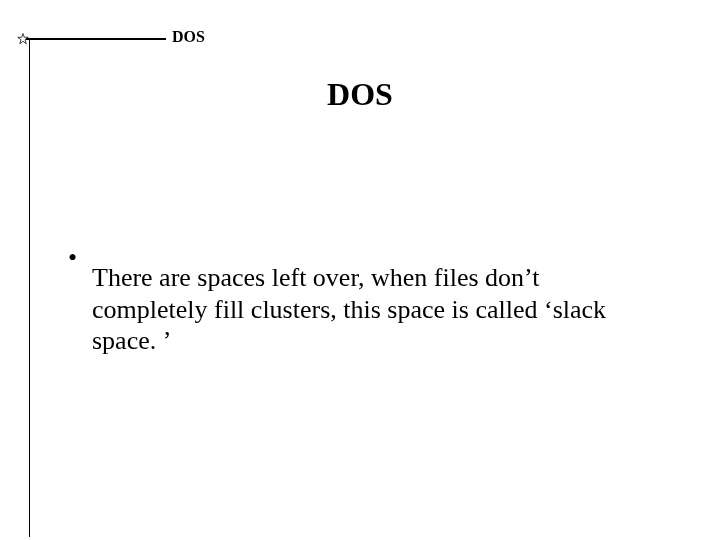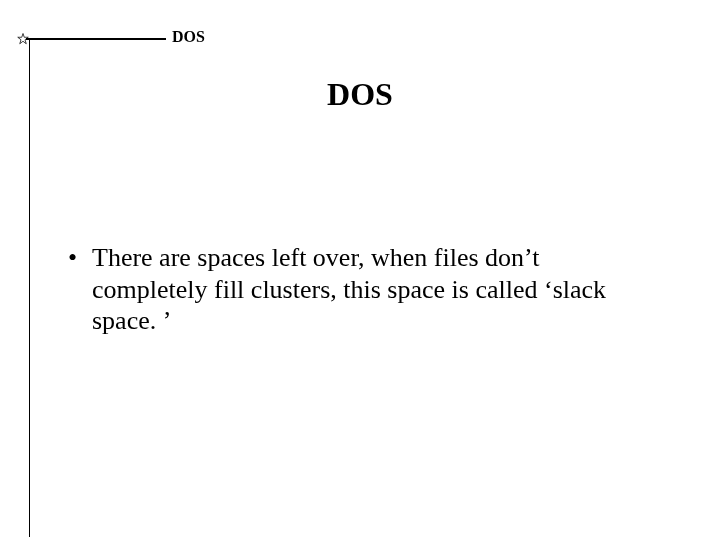--- a/index.html
+++ b/index.html
@@ -63,20 +63,21 @@
     align-items: flex-start;
     font-size: 26px;
     line-height: 1.22;
   }
   .bullet-dot {
     width: 24px;
     flex-shrink: 0;
   }
   .bullet-text {
     flex: 1;
+    margin-top: 20px;
   }
   .left-rule {
     position: absolute;
     top: 39px;
     left: 29px;
     width: 0;
     height: 498px;
     border-left: 1px solid #000;
   }
 </style>

